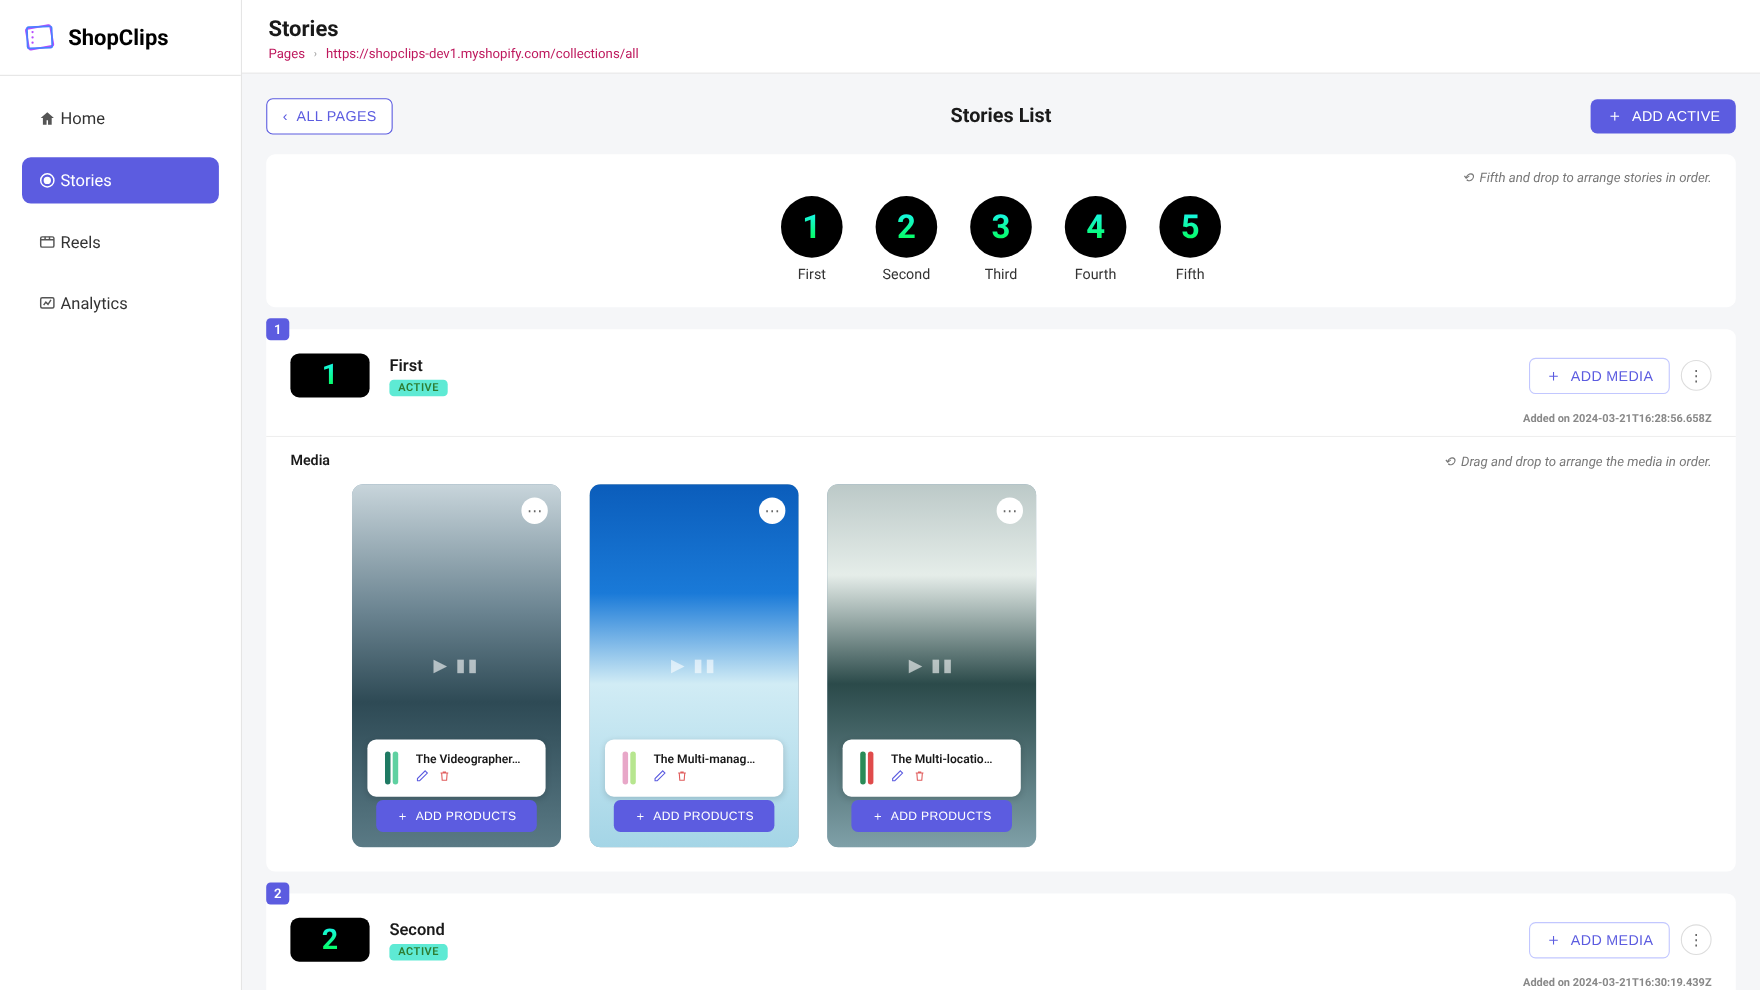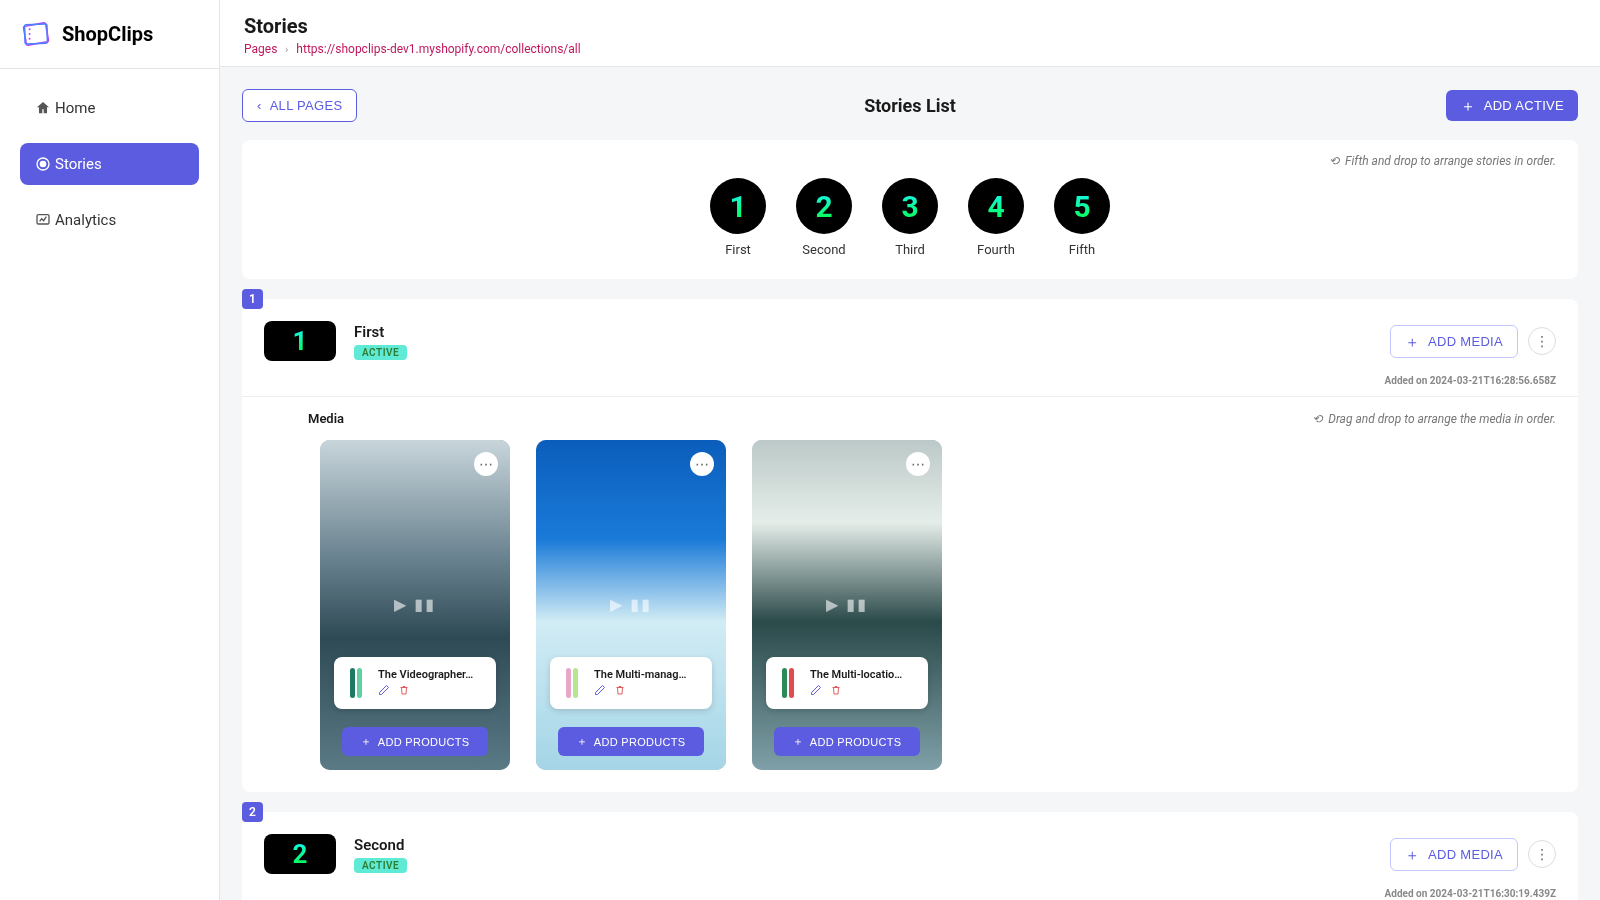--- a/index.html
+++ b/index.html
@@ -54,30 +54,30 @@
 .story-thumb { width: 72px; height: 40px; border-radius: 8px; background: #000; display: flex; align-items: center; justify-content: center; }
 .story-thumb .circle-num { font-size: 26px; }
 .story-title-row { display: flex; flex-direction: column; gap: 4px; align-items: flex-start; }
 .story-title { font-size: 15px; font-weight: 600; }
 .badge { background: #5eead4; color: #2e7d32; font-size: 10px; font-weight: 600; padding: 2px 8px; border-radius: 4px; letter-spacing: .5px; }
 .story-head-right { display: flex; align-items: center; gap: 10px; }
 .icon-btn { width: 28px; height: 28px; border-radius: 50%; border: 1px solid #ddd; background: #fff; display: flex; align-items: center; justify-content: center; cursor: pointer; color: #666; }
 .meta-row { padding: 0 22px 10px; text-align: right; color: #888; font-size: 10px; border-bottom: 1px solid #eee; font-weight: bold; }
 .media-section { padding: 14px 22px 22px; }
 .media-head { display: flex; justify-content: space-between; align-items: center; margin-bottom: 14px; }
-.media-label { font-weight: 600; font-size: 13px; margin-left: 44px; }
+.media-label { font-weight: 600; font-size: 13px; }
 .media-grid { display: flex; gap: 26px; flex-wrap: wrap; padding-left: 56px; }
 .media-card { width: 190px; height: 330px; border-radius: 10px; background: #8da8b8; position: relative; overflow: hidden; cursor: grab; }
 .media-bg { position: absolute; inset: 0; }
 .mbg1 { background: linear-gradient(180deg, #c8d5db 0%, #6b8491 35%, #2e4a55 60%, #5a7a85 100%); }
 .mbg2 { background: linear-gradient(180deg, #0b5dbb 0%, #1a7ad8 30%, #d1ecf5 55%, #a4d5e6 100%); }
 .mbg3 { background: linear-gradient(180deg, #bcc9c8 0%, #e5ede9 25%, #2b4a4a 55%, #7fa0a8 100%); }
 .media-more { position: absolute; top: 12px; right: 12px; width: 24px; height: 24px; border-radius: 50%; background: #fff; display: flex; align-items: center; justify-content: center; font-size: 14px; color: #666; cursor: pointer; }
 .play-ctl { position: absolute; top: 50%; left: 50%; transform: translate(-50%,-55%); color: rgba(255,255,255,.6); font-size: 16px; letter-spacing: 2px; }
-.product-chip { position: absolute; left: 14px; right: 14px; bottom: 61px; background: #fff; border-radius: 8px; padding: 7px 8px; display: flex; align-items: center; gap: 8px; box-shadow: 0 2px 6px rgba(0,0,0,.15); }
+.product-chip { position: absolute; left: 14px; right: 14px; bottom: 46px; background: #fff; border-radius: 8px; padding: 7px 8px; display: flex; align-items: center; gap: 8px; box-shadow: 0 2px 6px rgba(0,0,0,.15); }
 .chip-thumb { width: 28px; height: 38px; border-radius: 4px; display: flex; align-items: center; justify-content: center; gap: 2px; }
 .board { width: 5px; height: 30px; border-radius: 3px; }
 .chip-text { flex: 1; overflow: hidden; }
 .chip-title { font-size: 11px; font-weight: 600; white-space: nowrap; overflow: hidden; text-overflow: ellipsis; }
 .chip-actions { display: flex; gap: 8px; margin-top: 3px; }
 .chip-act { font-size: 12px; cursor: pointer; }
 .chip-edit { color: #5c5ce0; }
 .chip-del { color: #e05c5c; }
 .add-products-btn { position: absolute; left: 22px; right: 22px; bottom: 14px; background: #5c5ce0; color: #fff; border: none; border-radius: 6px; padding: 7px 10px; font-size: 11px; font-weight: 500; cursor: pointer; display: flex; align-items: center; justify-content: center; gap: 6px; letter-spacing: .3px; }
 </style>
@@ -110,20 +110,29 @@
             <svg width="16" height="16" viewBox="0 0 24 24" fill="none" stroke="currentColor" stroke-width="2">
               <circle cx="12" cy="12" r="9"></circle>
               <circle cx="12" cy="12" r="4" fill="currentColor"></circle>
             </svg>
           </span>
         <span>Stories</span>
       </div>
       <div class="nav-item">
         <span class="icon">
             <svg width="16" height="16" viewBox="0 0 24 24" fill="none" stroke="currentColor" stroke-width="2">
+              <rect x="3" y="5" width="18" height="14" rx="2"></rect>
+              <path d="M3 9h18M9 5v4M15 5v4"></path>
+            </svg>
+          </span>
+        <span>Reels</span>
+      </div>
+      <div class="nav-item">
+        <span class="icon">
+            <svg width="16" height="16" viewBox="0 0 24 24" fill="none" stroke="currentColor" stroke-width="2">
               <rect x="3" y="4" width="18" height="14" rx="2"></rect>
               <path d="M7 14l3-4 3 3 4-6"></path>
             </svg>
           </span>
         <span>Analytics</span>
       </div>
     </nav>
   </aside>
 
   <div class="main">

